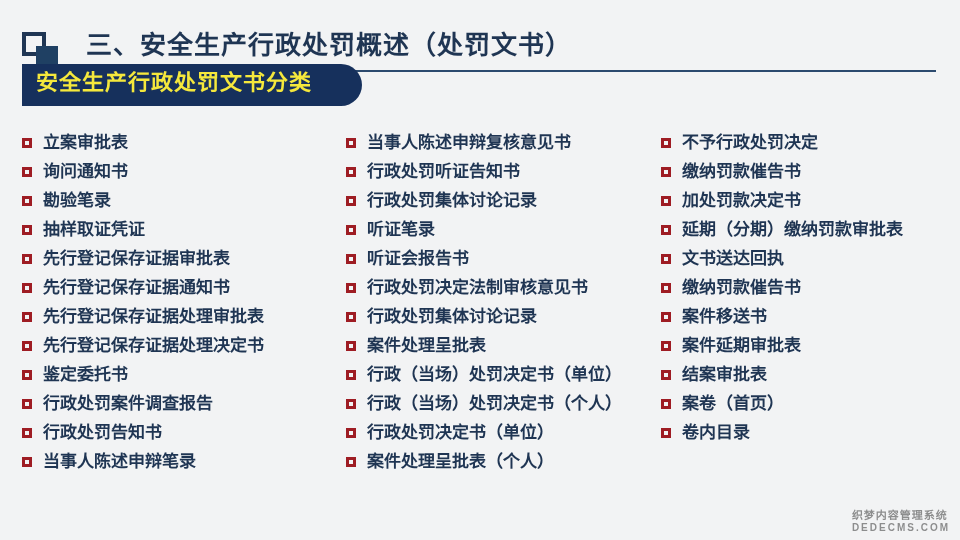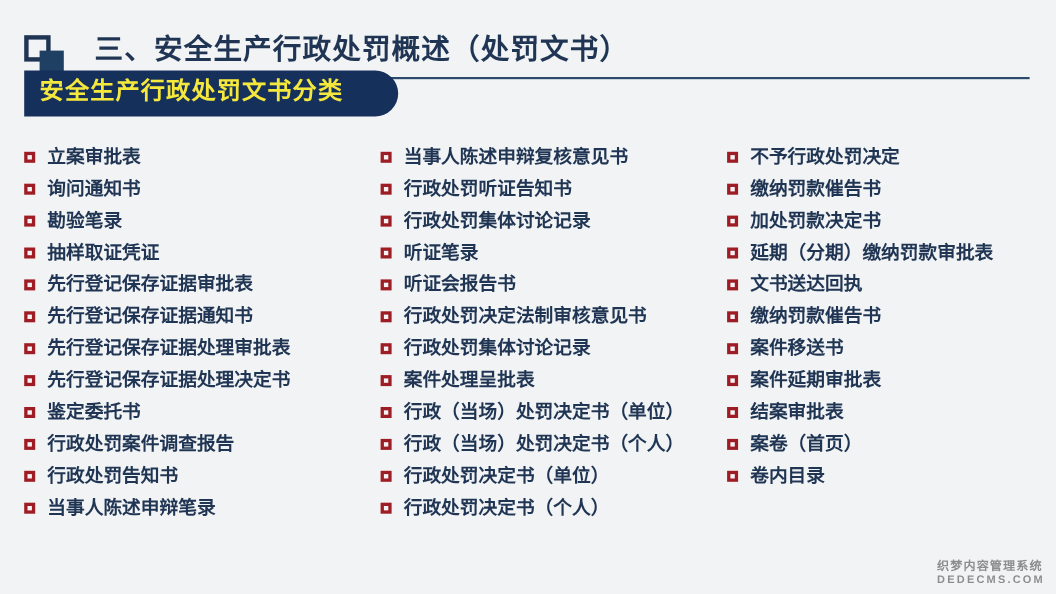--- a/index.html
+++ b/index.html
@@ -184,21 +184,21 @@
         <div class="doc-item">
           <span class="bullet"></span>
           <span class="doc-label">行政（当场）处罚决定书（个人）</span>
         </div>
         <div class="doc-item">
           <span class="bullet"></span>
           <span class="doc-label">行政处罚决定书（单位）</span>
         </div>
         <div class="doc-item">
           <span class="bullet"></span>
-          <span class="doc-label">行政处罚决定书（个人）</span>
+          <span class="doc-label">案件处理呈批表（个人）</span>
         </div>
       </div>
     <div class="col col-3">
         <div class="doc-item">
           <span class="bullet"></span>
           <span class="doc-label">不予行政处罚决定</span>
         </div>
         <div class="doc-item">
           <span class="bullet"></span>
           <span class="doc-label">缴纳罚款催告书</span>

